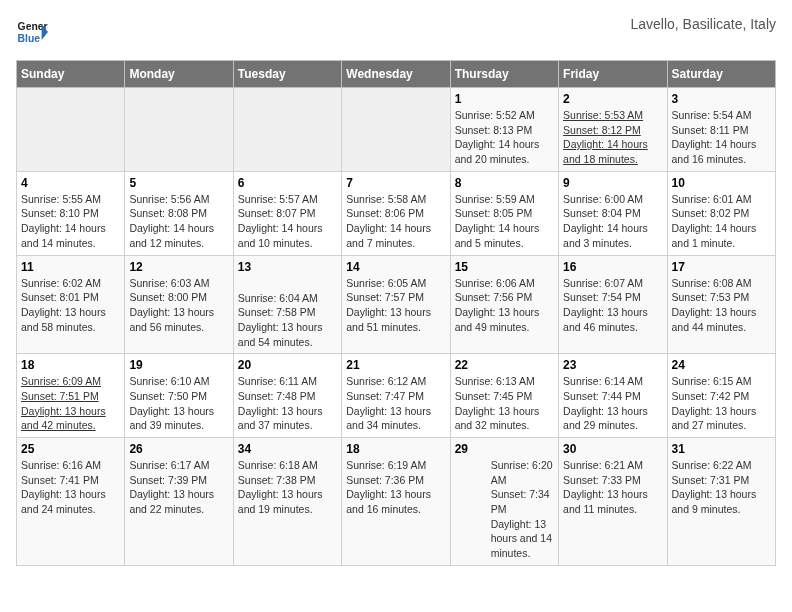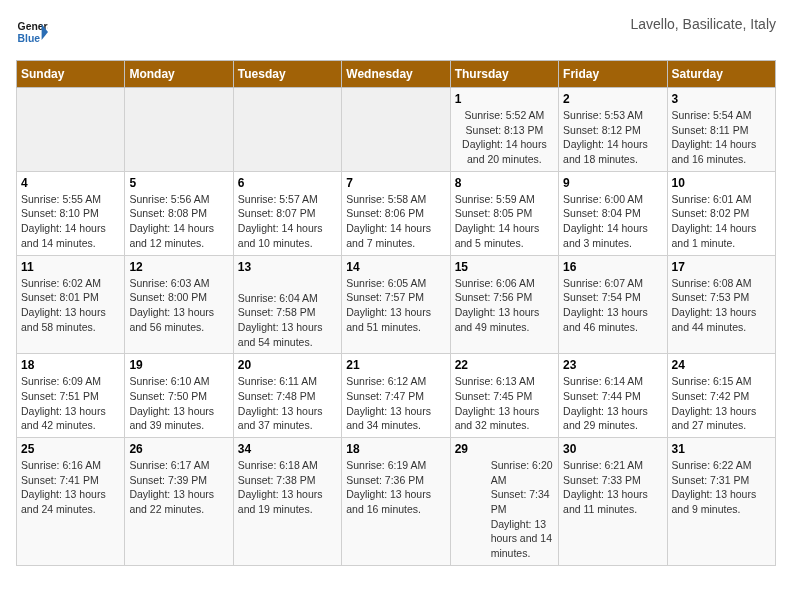--- a/index.html
+++ b/index.html
@@ -36,21 +36,21 @@
     .location {
       font-size: 14px;
       color: #555;
     }
     table {
       width: 100%;
       border-collapse: collapse;
       font-size: 11px;
     }
     thead tr th {
-      background: #a16207;
+      background: #737373;
       color: #fff;
       padding: 6px 4px;
       text-align: left;
       font-size: 12px;
       font-weight: bold;
       border: 1px solid #c0c0c0;
     }
     tbody tr td {
       border: 1px solid #d0d0d0;
       vertical-align: top;
@@ -109,27 +109,27 @@
       </tr>
   </thead>
   <tbody id="calendar-body">
       <tr>
         <td class="empty-cell"></td>
         <td class="empty-cell"></td>
         <td class="empty-cell"></td>
         <td class="empty-cell"></td>
         <td>
           <span class="date-num">1</span>
-          <div class="cell-info" style="white-space: pre-line; text-align: center;">Sunrise: 5:52 AM
+          <div class="cell-info" style="white-space: pre-line;">Sunrise: 5:52 AM
 Sunset: 8:13 PM
 Daylight: 14 hours and 20 minutes.</div>
         </td>
         <td>
           <span class="date-num">2</span>
-          <div class="cell-info" style="white-space: pre-line;">Sunrise: 5:53 AM
+          <div class="cell-info" style="white-space: pre-line; text-decoration: underline;">Sunrise: 5:53 AM
 Sunset: 8:12 PM
 Daylight: 14 hours and 18 minutes.</div>
         </td>
         <td>
           <span class="date-num">3</span>
           <div class="cell-info" style="white-space: pre-line;">Sunrise: 5:54 AM
 Sunset: 8:11 PM
 Daylight: 14 hours and 16 minutes.</div>
         </td>
       </tr>
@@ -217,21 +217,21 @@
         <td>
           <span class="date-num">17</span>
           <div class="cell-info" style="white-space: pre-line;">Sunrise: 6:08 AM
 Sunset: 7:53 PM
 Daylight: 13 hours and 44 minutes.</div>
         </td>
       </tr>
       <tr>
         <td>
           <span class="date-num">18</span>
-          <div class="cell-info" style="white-space: pre-line;">Sunrise: 6:09 AM
+          <div class="cell-info" style="white-space: pre-line; text-decoration: underline;">Sunrise: 6:09 AM
 Sunset: 7:51 PM
 Daylight: 13 hours and 42 minutes.</div>
         </td>
         <td>
           <span class="date-num">19</span>
           <div class="cell-info" style="white-space: pre-line;">Sunrise: 6:10 AM
 Sunset: 7:50 PM
 Daylight: 13 hours and 39 minutes.</div>
         </td>
         <td>

